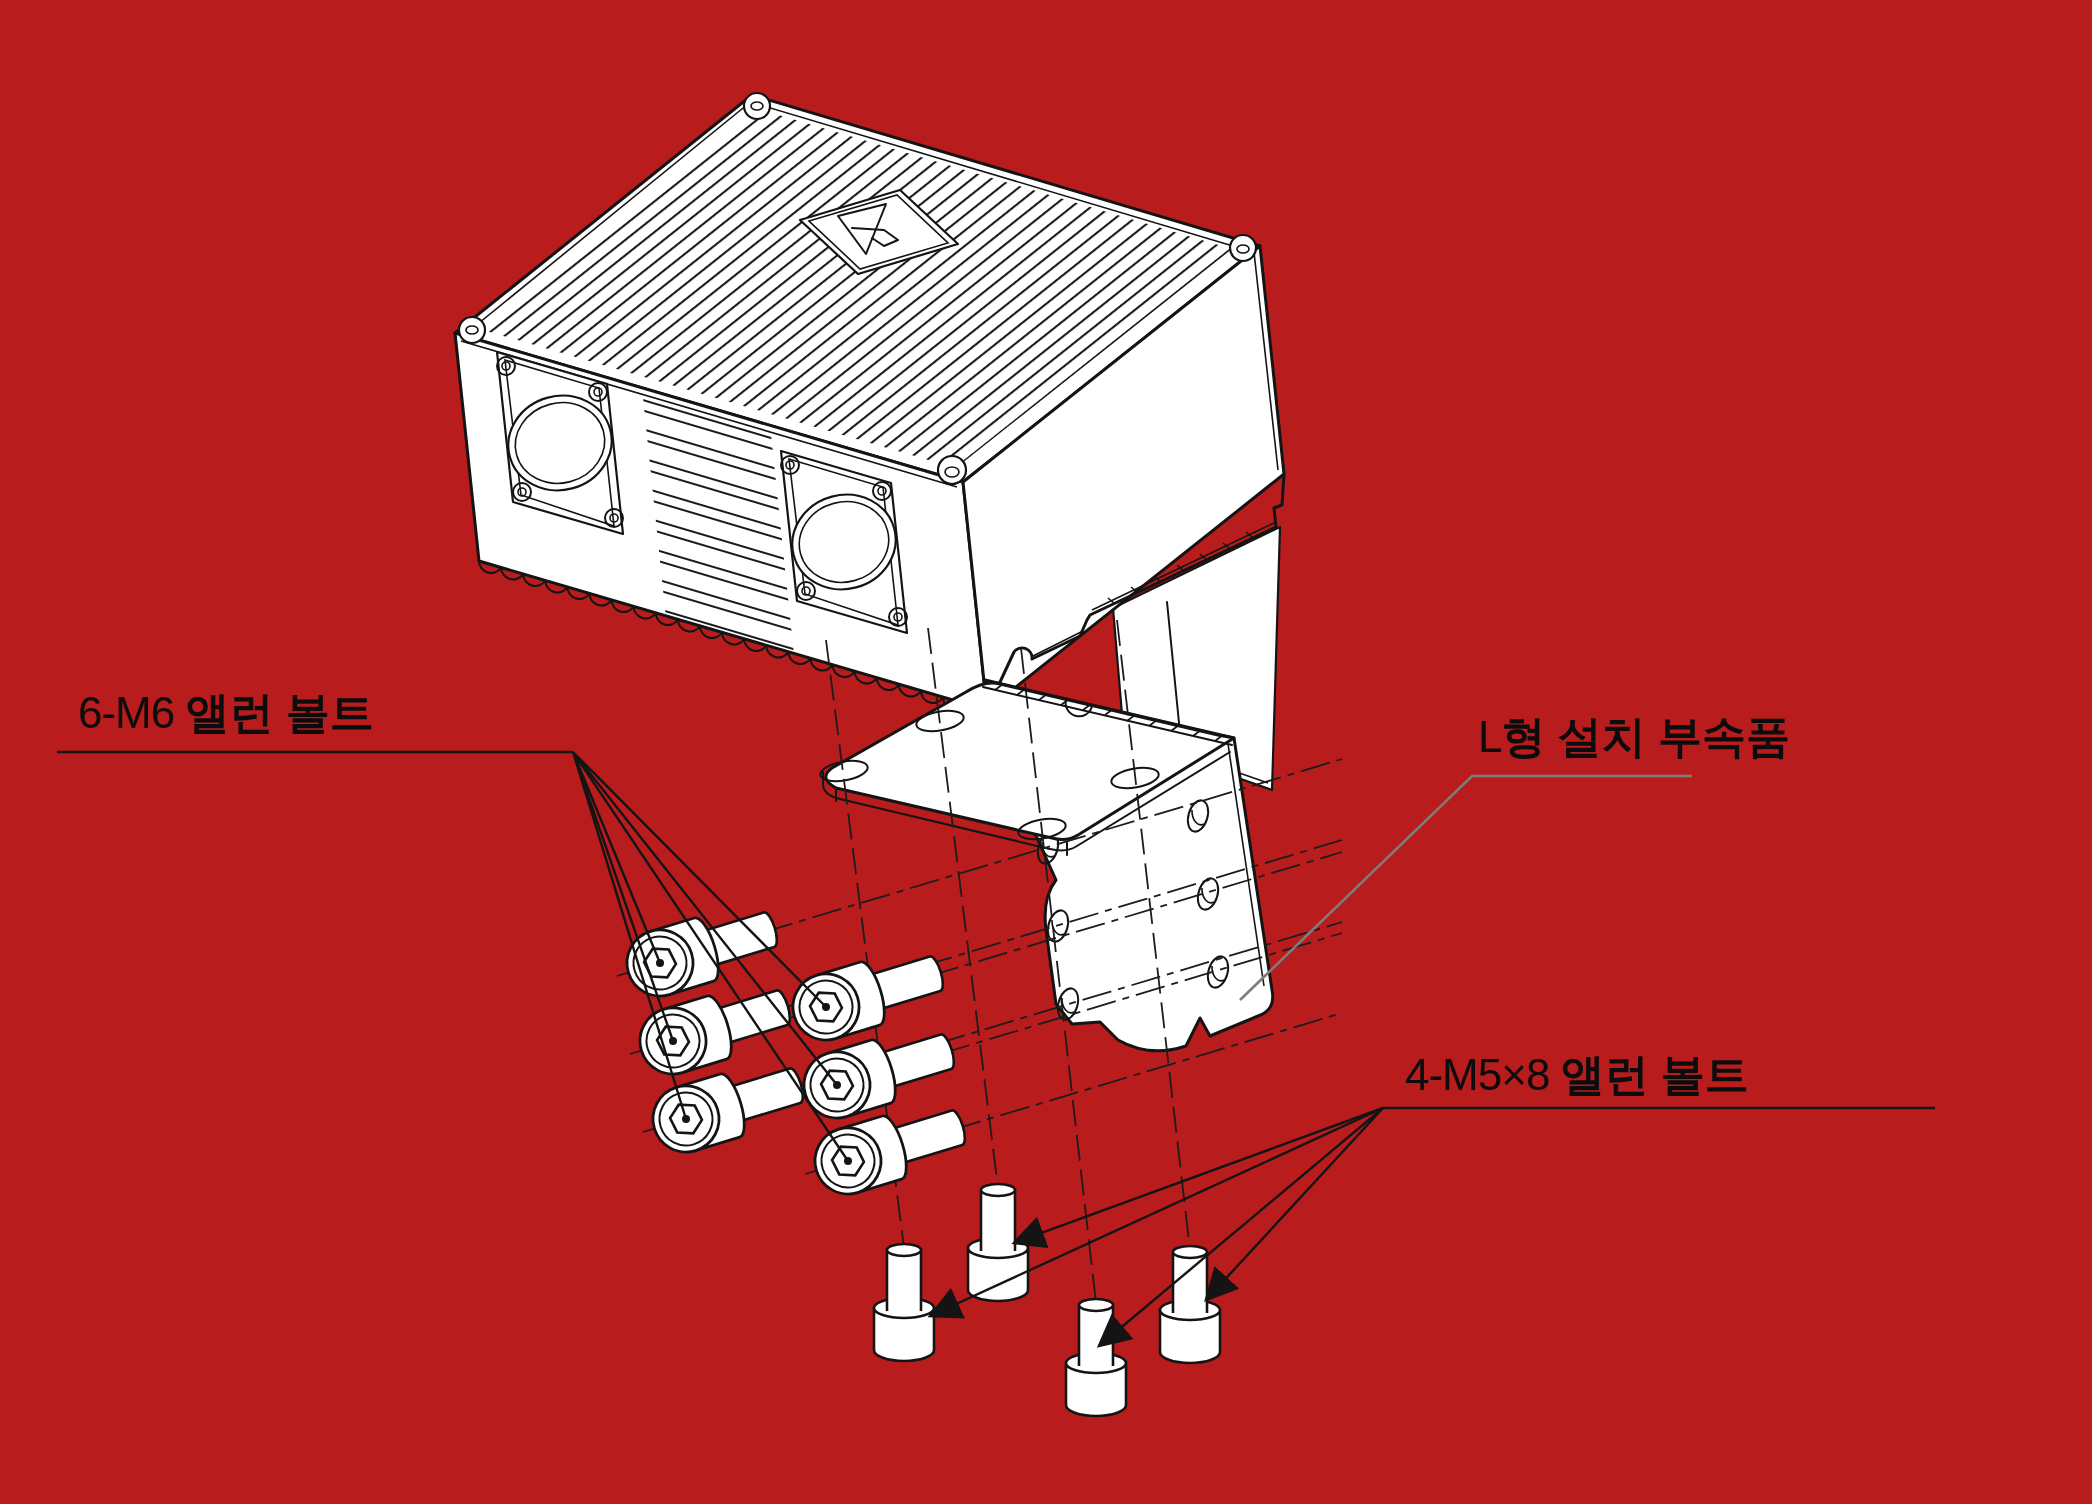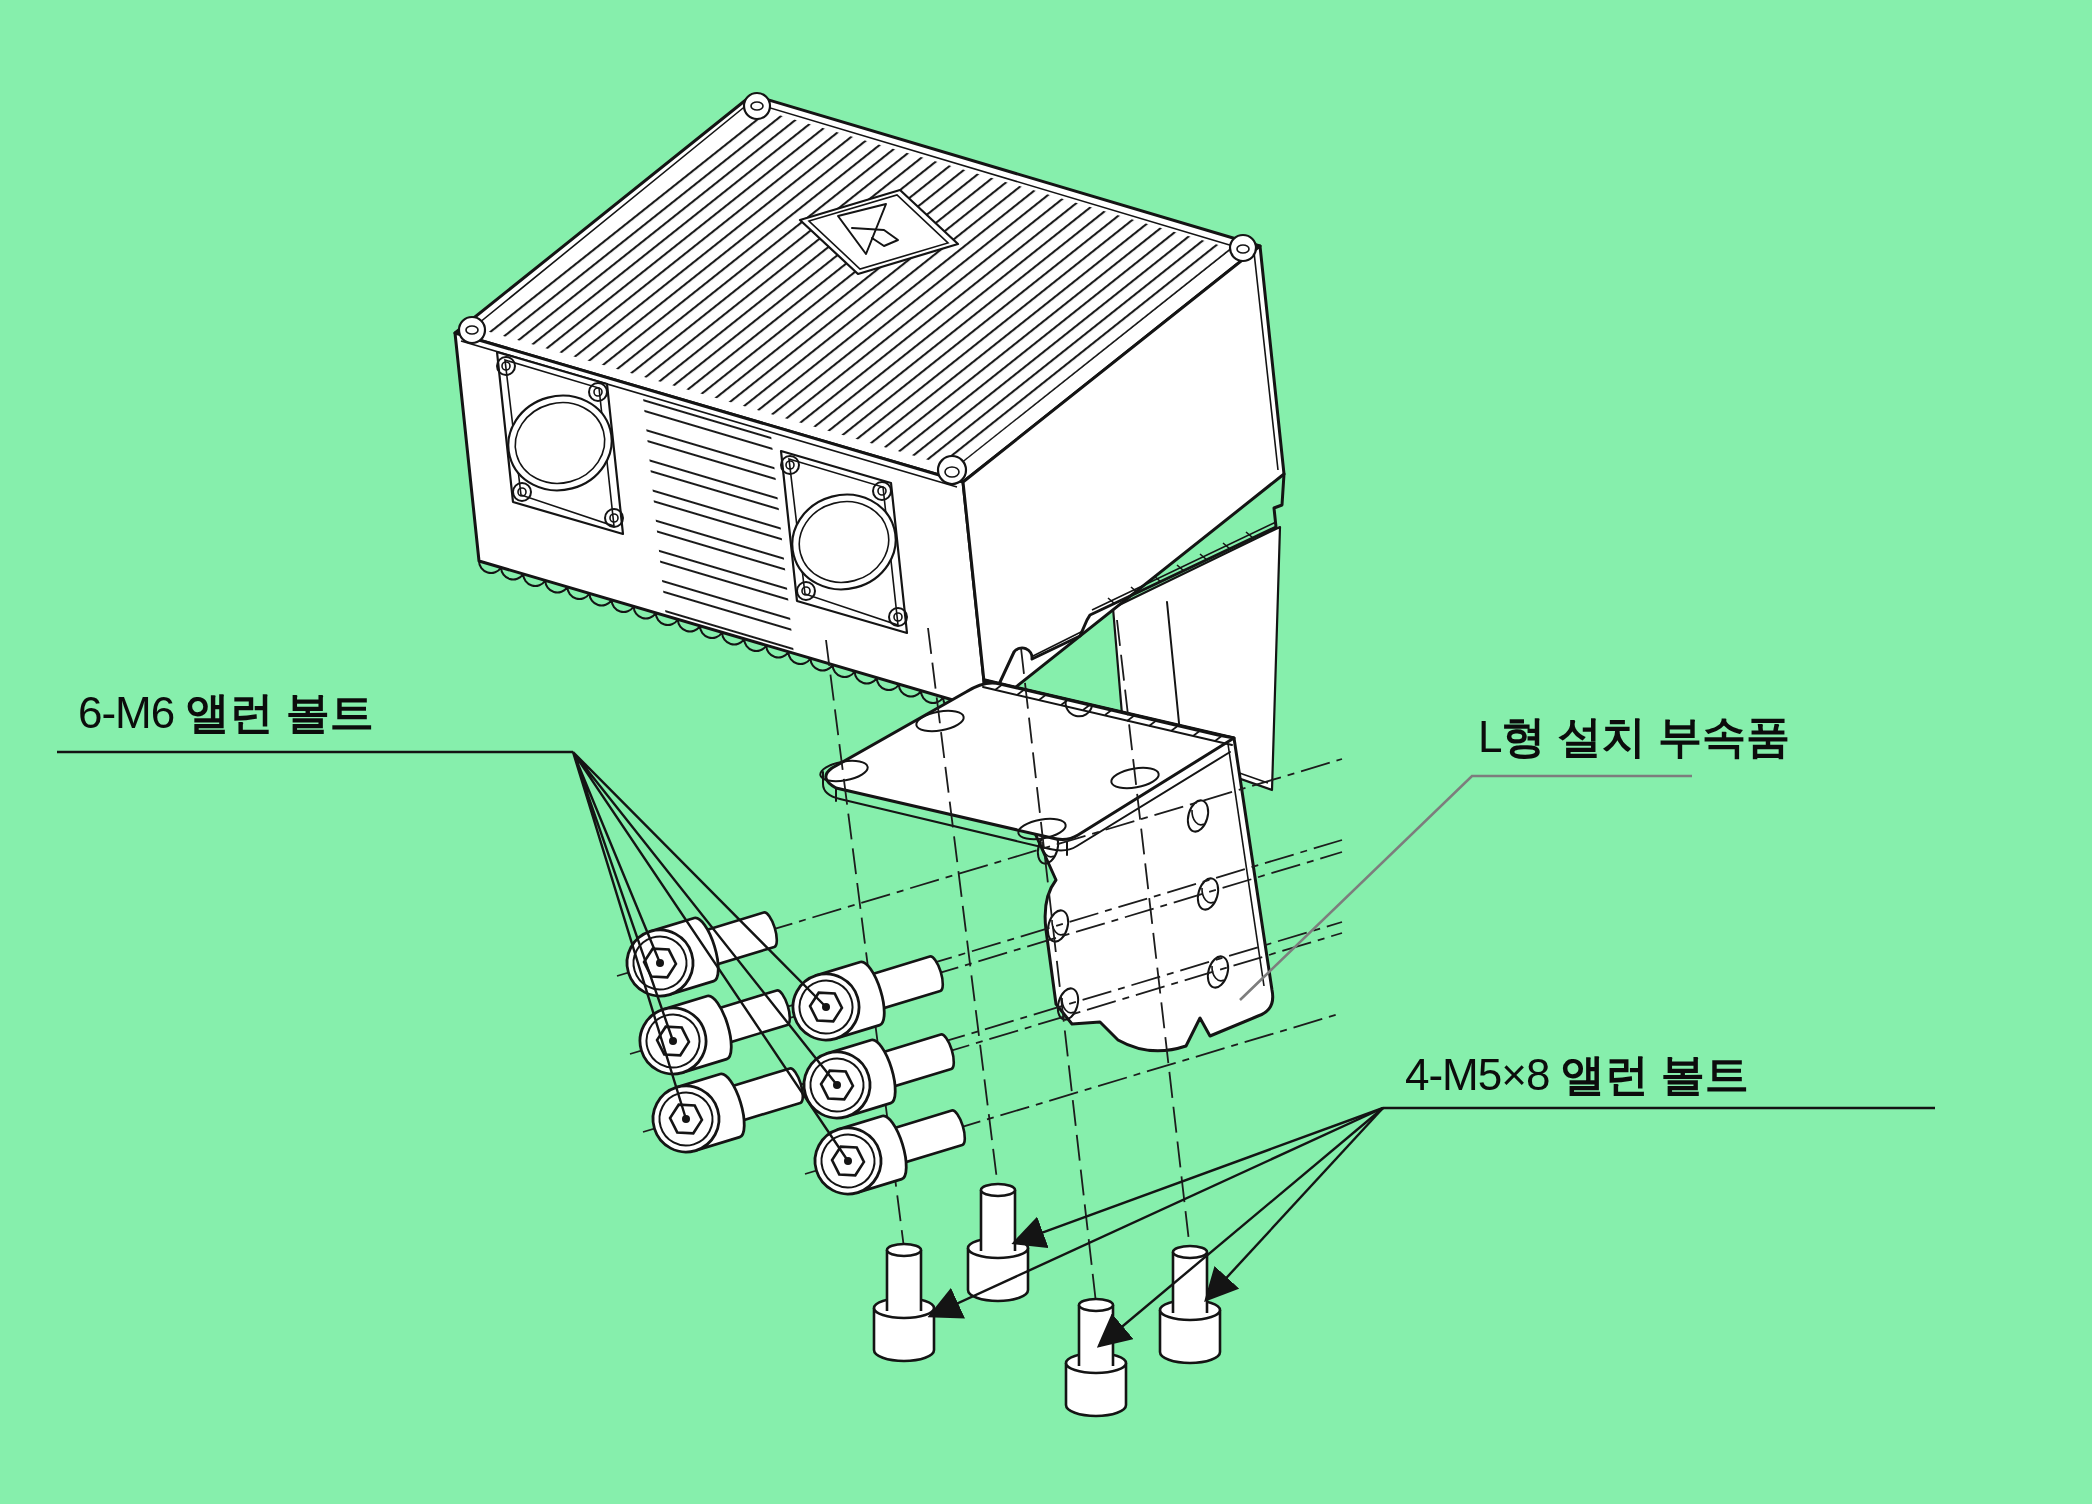--- a/index.html
+++ b/index.html
@@ -1,16 +1,16 @@
 <!DOCTYPE html>
 <html><head>
 <meta charset="utf-8">
 <style>
   html,body{margin:0;padding:0;background:#ffffff;}
-  .stage{position:relative;width:2092px;height:1504px;background:#86efac;overflow:hidden;
+  .stage{position:relative;width:2092px;height:1504px;background:#b91c1c;overflow:hidden;
          font-family:"Liberation Sans","DejaVu Sans",sans-serif;}
   svg{position:absolute;left:0;top:0;}
   .ln{fill:none;stroke:#141414;stroke-width:3;stroke-linejoin:round;stroke-linecap:round;}
   .ln2{fill:none;stroke:#141414;stroke-width:2;stroke-linejoin:round;stroke-linecap:round;}
   .thin{fill:none;stroke:#141414;stroke-width:1.6;}
   .wfill{fill:#ffffff;stroke:#141414;stroke-width:3;stroke-linejoin:round;}
   .wfill2{fill:#ffffff;stroke:#141414;stroke-width:2.2;stroke-linejoin:round;}
   .cl{fill:none;stroke:#1c1c1c;stroke-width:1.8;stroke-dasharray:30 7 7 7;}
   .dash{fill:none;stroke:#1c1c1c;stroke-width:1.8;stroke-dasharray:26 9;}
   .leader{fill:none;stroke:#141414;stroke-width:2.4;}

